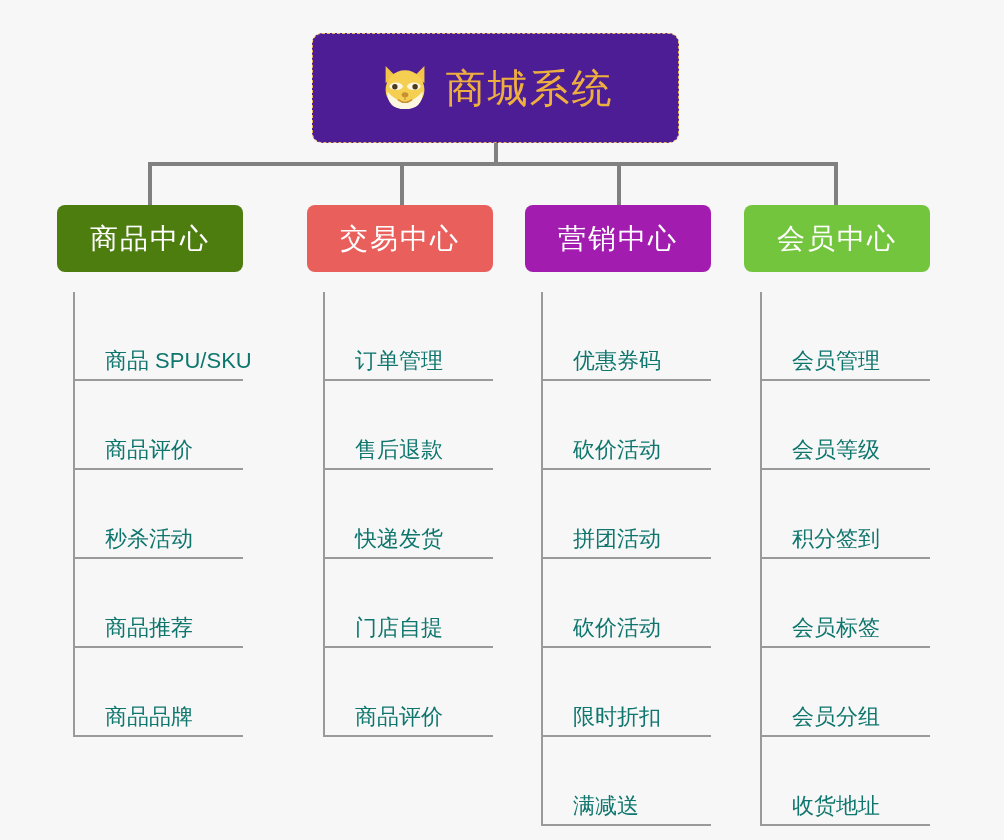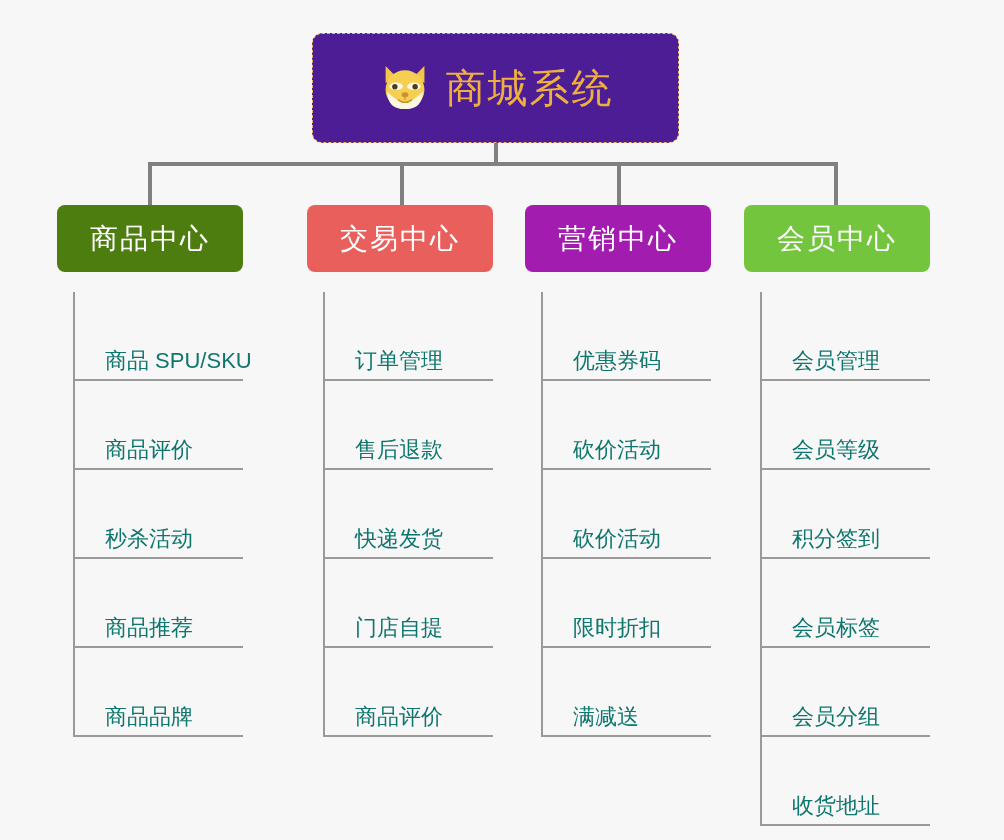--- a/index.html
+++ b/index.html
@@ -186,20 +186,23 @@
       <span>营销中心</span>
     </div>
     <div class="leaf-list">
       <div class="leaf-item">
           <span class="leaf-label">优惠券码</span>
         </div>
       <div class="leaf-item">
           <span class="leaf-label">砍价活动</span>
         </div>
       <div class="leaf-item">
+          <span class="leaf-label">拼团活动</span>
+        </div>
+      <div class="leaf-item">
           <span class="leaf-label">砍价活动</span>
         </div>
       <div class="leaf-item">
           <span class="leaf-label">限时折扣</span>
         </div>
       <div class="leaf-item">
           <span class="leaf-label">满减送</span>
         </div>
     </div>
   </div>

